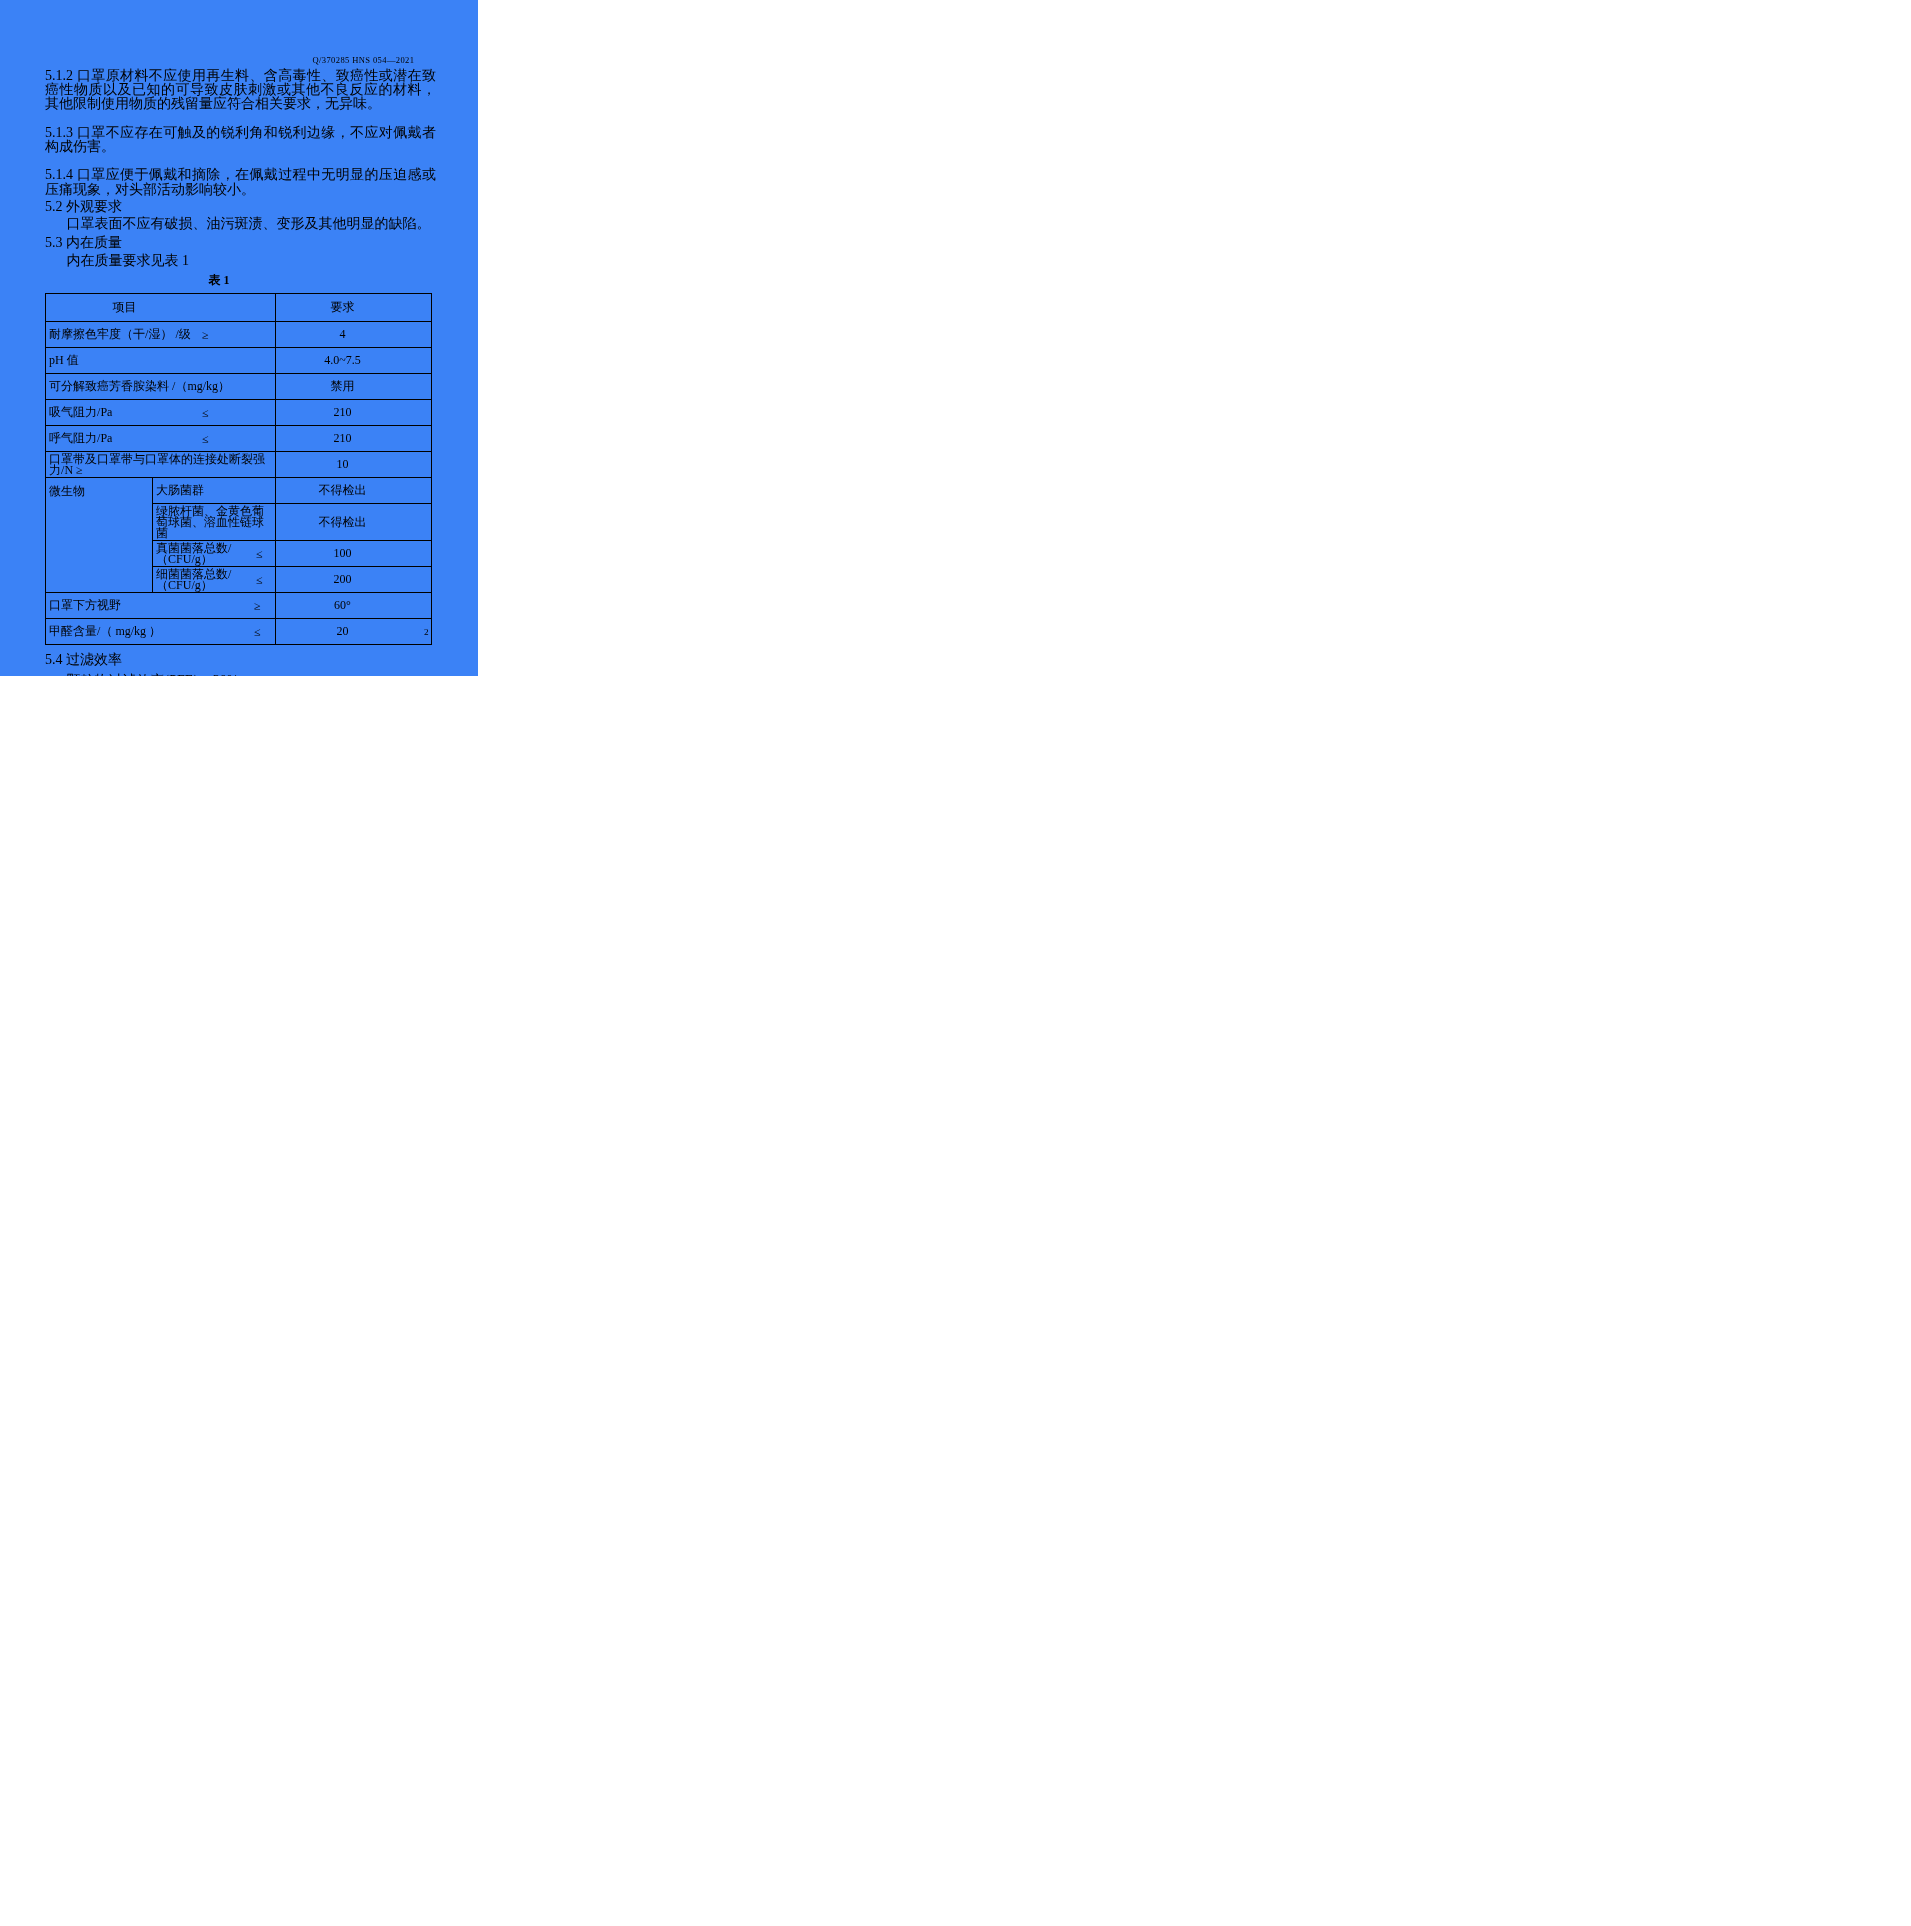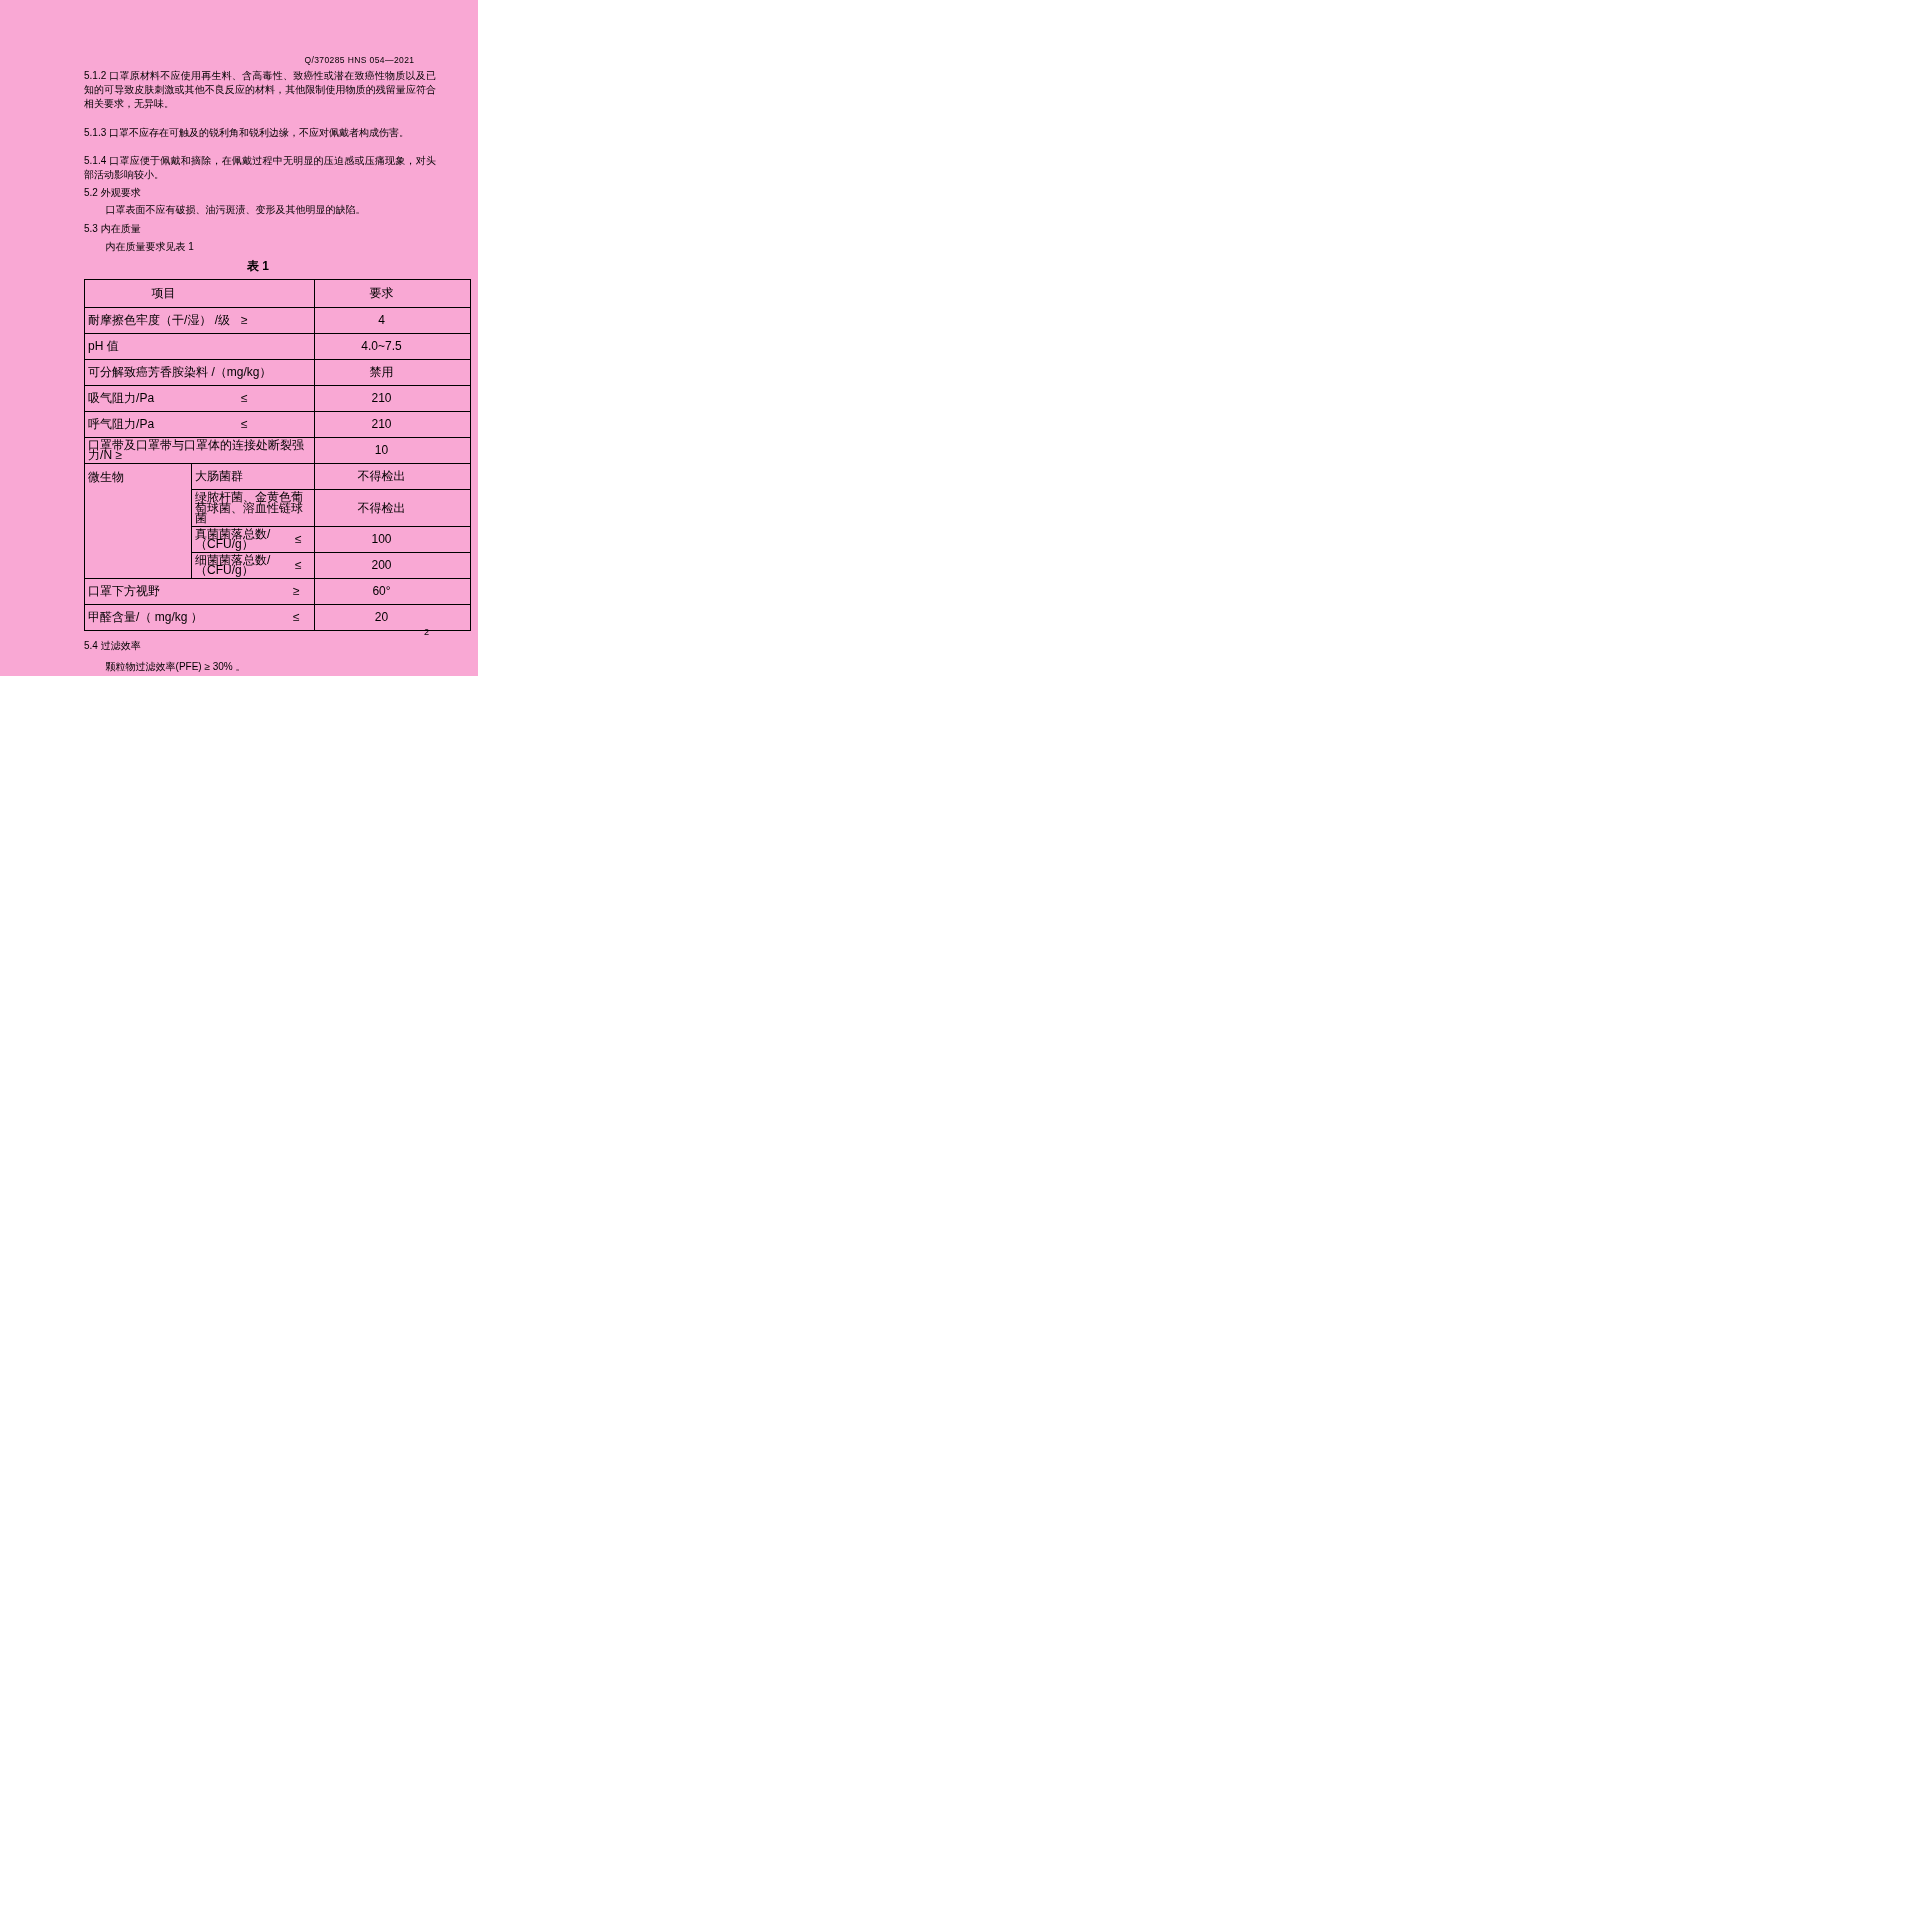--- a/index.html
+++ b/index.html
@@ -1,34 +1,34 @@
 <!DOCTYPE html>
 <html style="font-size:6.2px"><head>
 <meta charset="utf-8">
 <style>
   html,body { margin:0; padding:0; background:#ffffff; }
   .page {
     position:relative;
     width:478px; height:676px;
-    background:#f9a8d4;
+    background:#3b82f6;
     color:#000;
-    font-family:Liberation Sans, sans-serif;
+    font-family:Liberation Serif, serif;
     box-sizing:border-box;
-    padding:55px 42px 0 84px;
+    padding:55px 42px 0 45px;
     overflow:hidden;
   }
   .doc-header {
     text-align:right;
     font-size:8.5px;
     line-height:10.8px;
     padding-right:21.6px;
     letter-spacing:0.4px;
   }
   .para {
-    font-size:10px;
+    font-size:14px;
     line-height:14.3px;
     margin:0;
     text-align:justify;
   }
   .indent { text-indent:21.6px; text-align:left; }
   .mt8  { margin-top:3.1px; }
   .mt9  { margin-top:3.5px; }
   .mt11 { margin-top:14px; }
   .mt12 { margin-top:4.6px; }
   .mt20 { margin-top:7.7px; }

